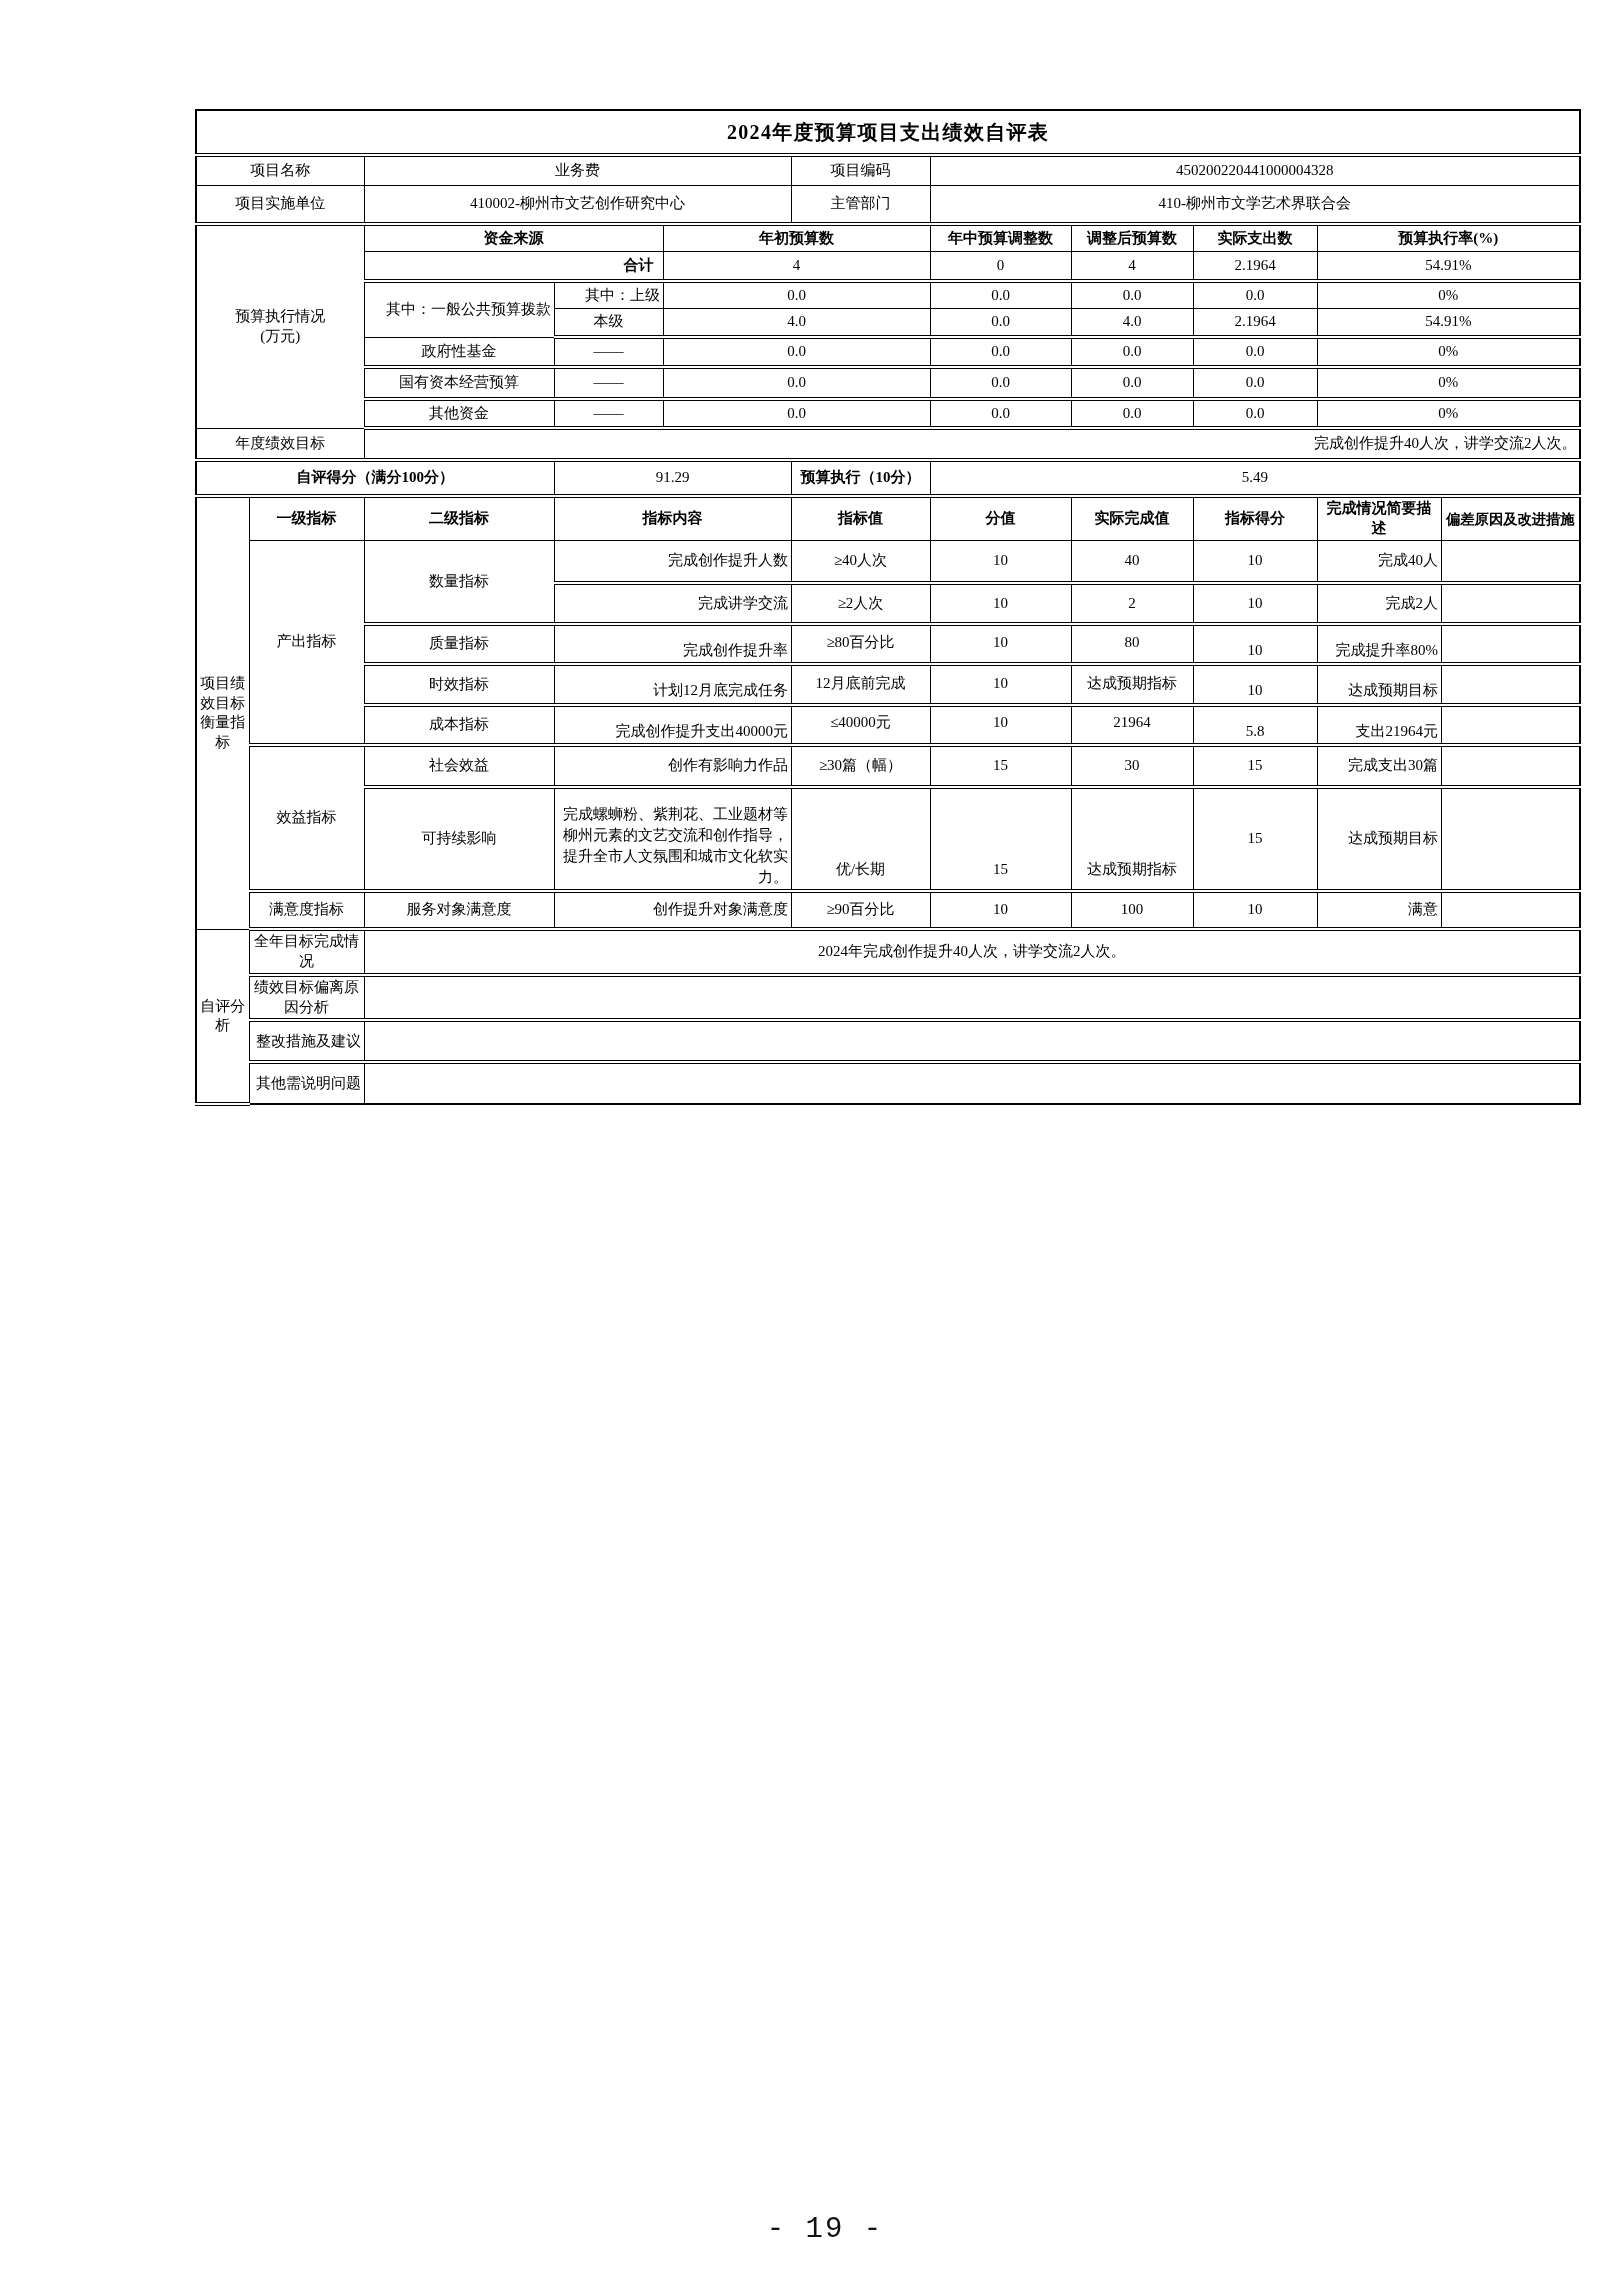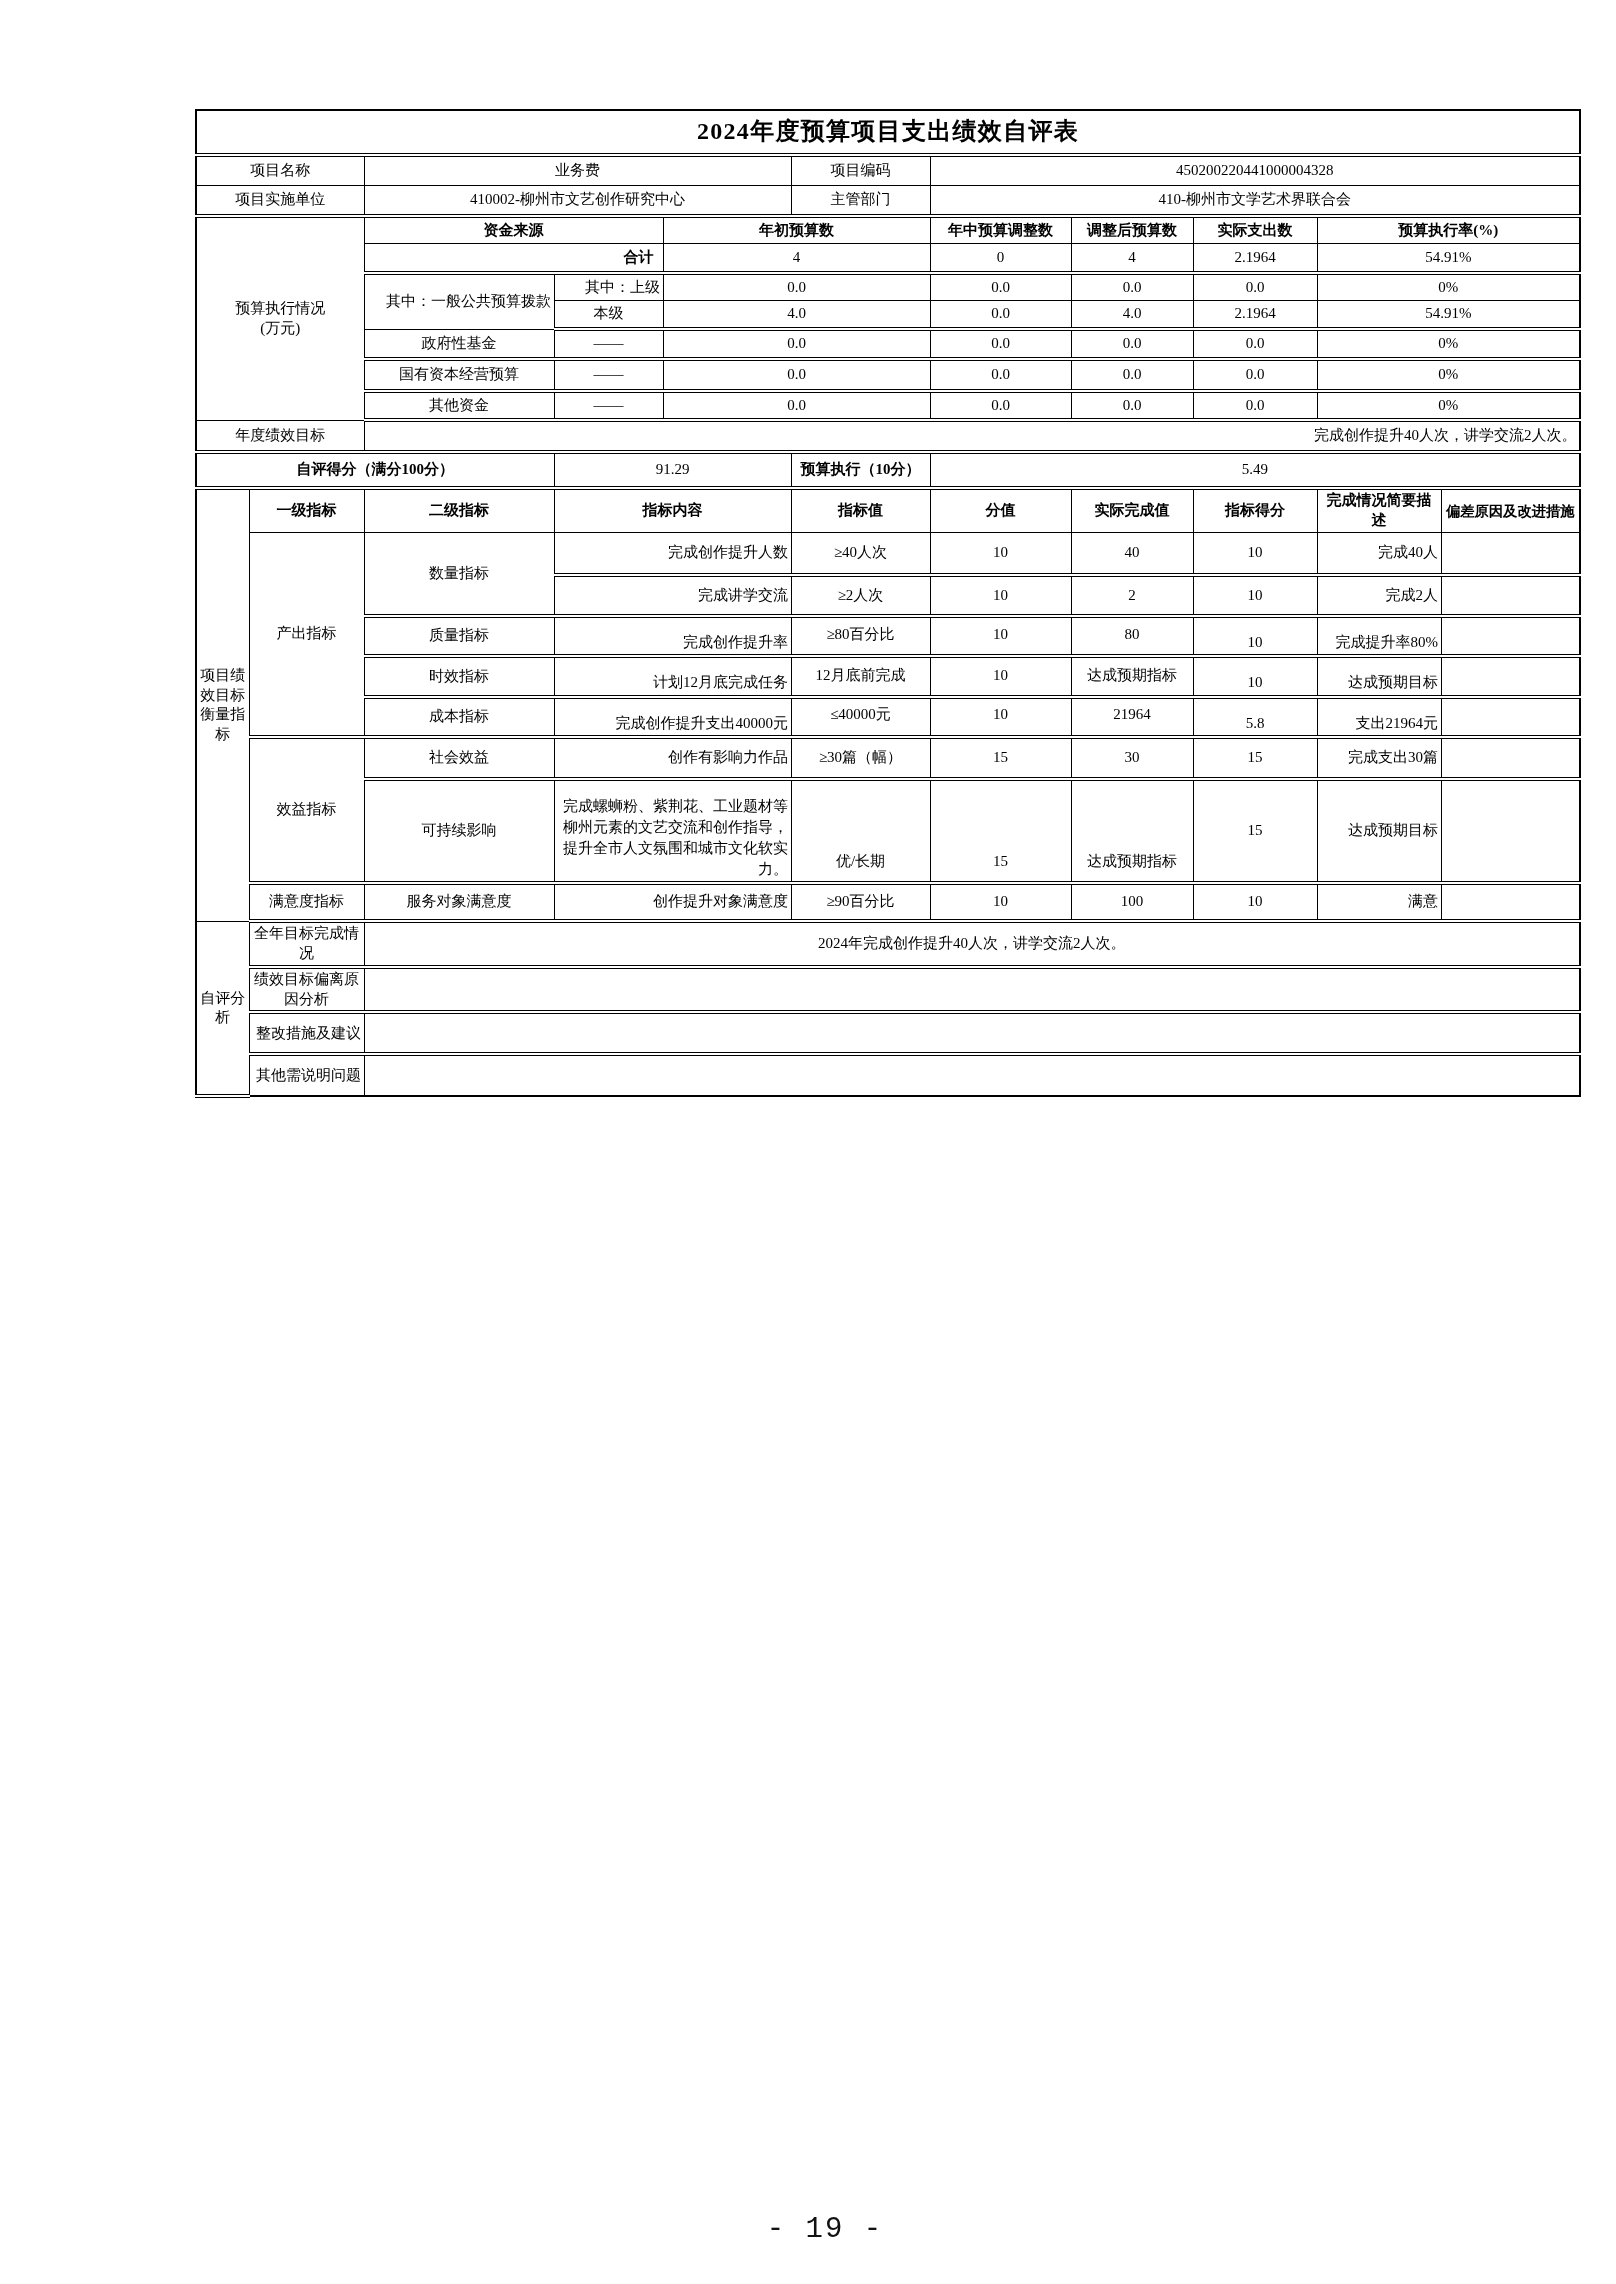--- a/index.html
+++ b/index.html
@@ -13,21 +13,21 @@
     border:2.6px solid #000;
   }
   td{
     border:1.3px solid #000;
     text-align:center;vertical-align:middle;
     font-size:15px;line-height:1.3;
     padding:1.3px 2.6px;overflow:hidden;
     word-break:break-all;
   }
   tr.dbl > td{border-bottom:4.6px double #000;}
-  .title-cell{font-size:24px;font-weight:bold;letter-spacing:1.3px;}
+  .title-cell{font-size:20px;font-weight:bold;letter-spacing:1.3px;}
   .bold{font-weight:bold;}
   .left{text-align:right;padding-left:5.9px;}
   .right{text-align:right;padding-right:9px;margin-top:12px;}
   .vtop{vertical-align:top;padding-top:15px;}
   .vbottom{vertical-align:bottom;padding-bottom:10px;}
   .prewrap{white-space:pre-line;}
   .longtext{line-height:1.4;}
   .tight{padding:0 0.7px;font-size:14.3px;}
   .footer{
     position:absolute;left:17px;top:2213px;width:100%;
@@ -59,21 +59,21 @@
     <td colspan="11" class="title-cell">2024年度预算项目支出绩效自评表</td>
   </tr>
 
   <tr style="height:30px">
     <td colspan="2">项目名称</td>
     <td colspan="3">业务费</td>
     <td>项目编码</td>
     <td colspan="5">450200220441000004328</td>
   </tr>
 
-  <tr class="dbl" style="height:31px">
+  <tr class="dbl" style="height:39px">
     <td colspan="2">项目实施单位</td>
     <td colspan="3">410002-柳州市文艺创作研究中心</td>
     <td>主管部门</td>
     <td colspan="5">410-柳州市文学艺术界联合会</td>
   </tr>
 
   <tr style="height:27px">
     <td colspan="2" rowspan="7" class="prewrap">预算执行情况
 (万元)</td>
     <td colspan="2" class="bold">资金来源</td>

